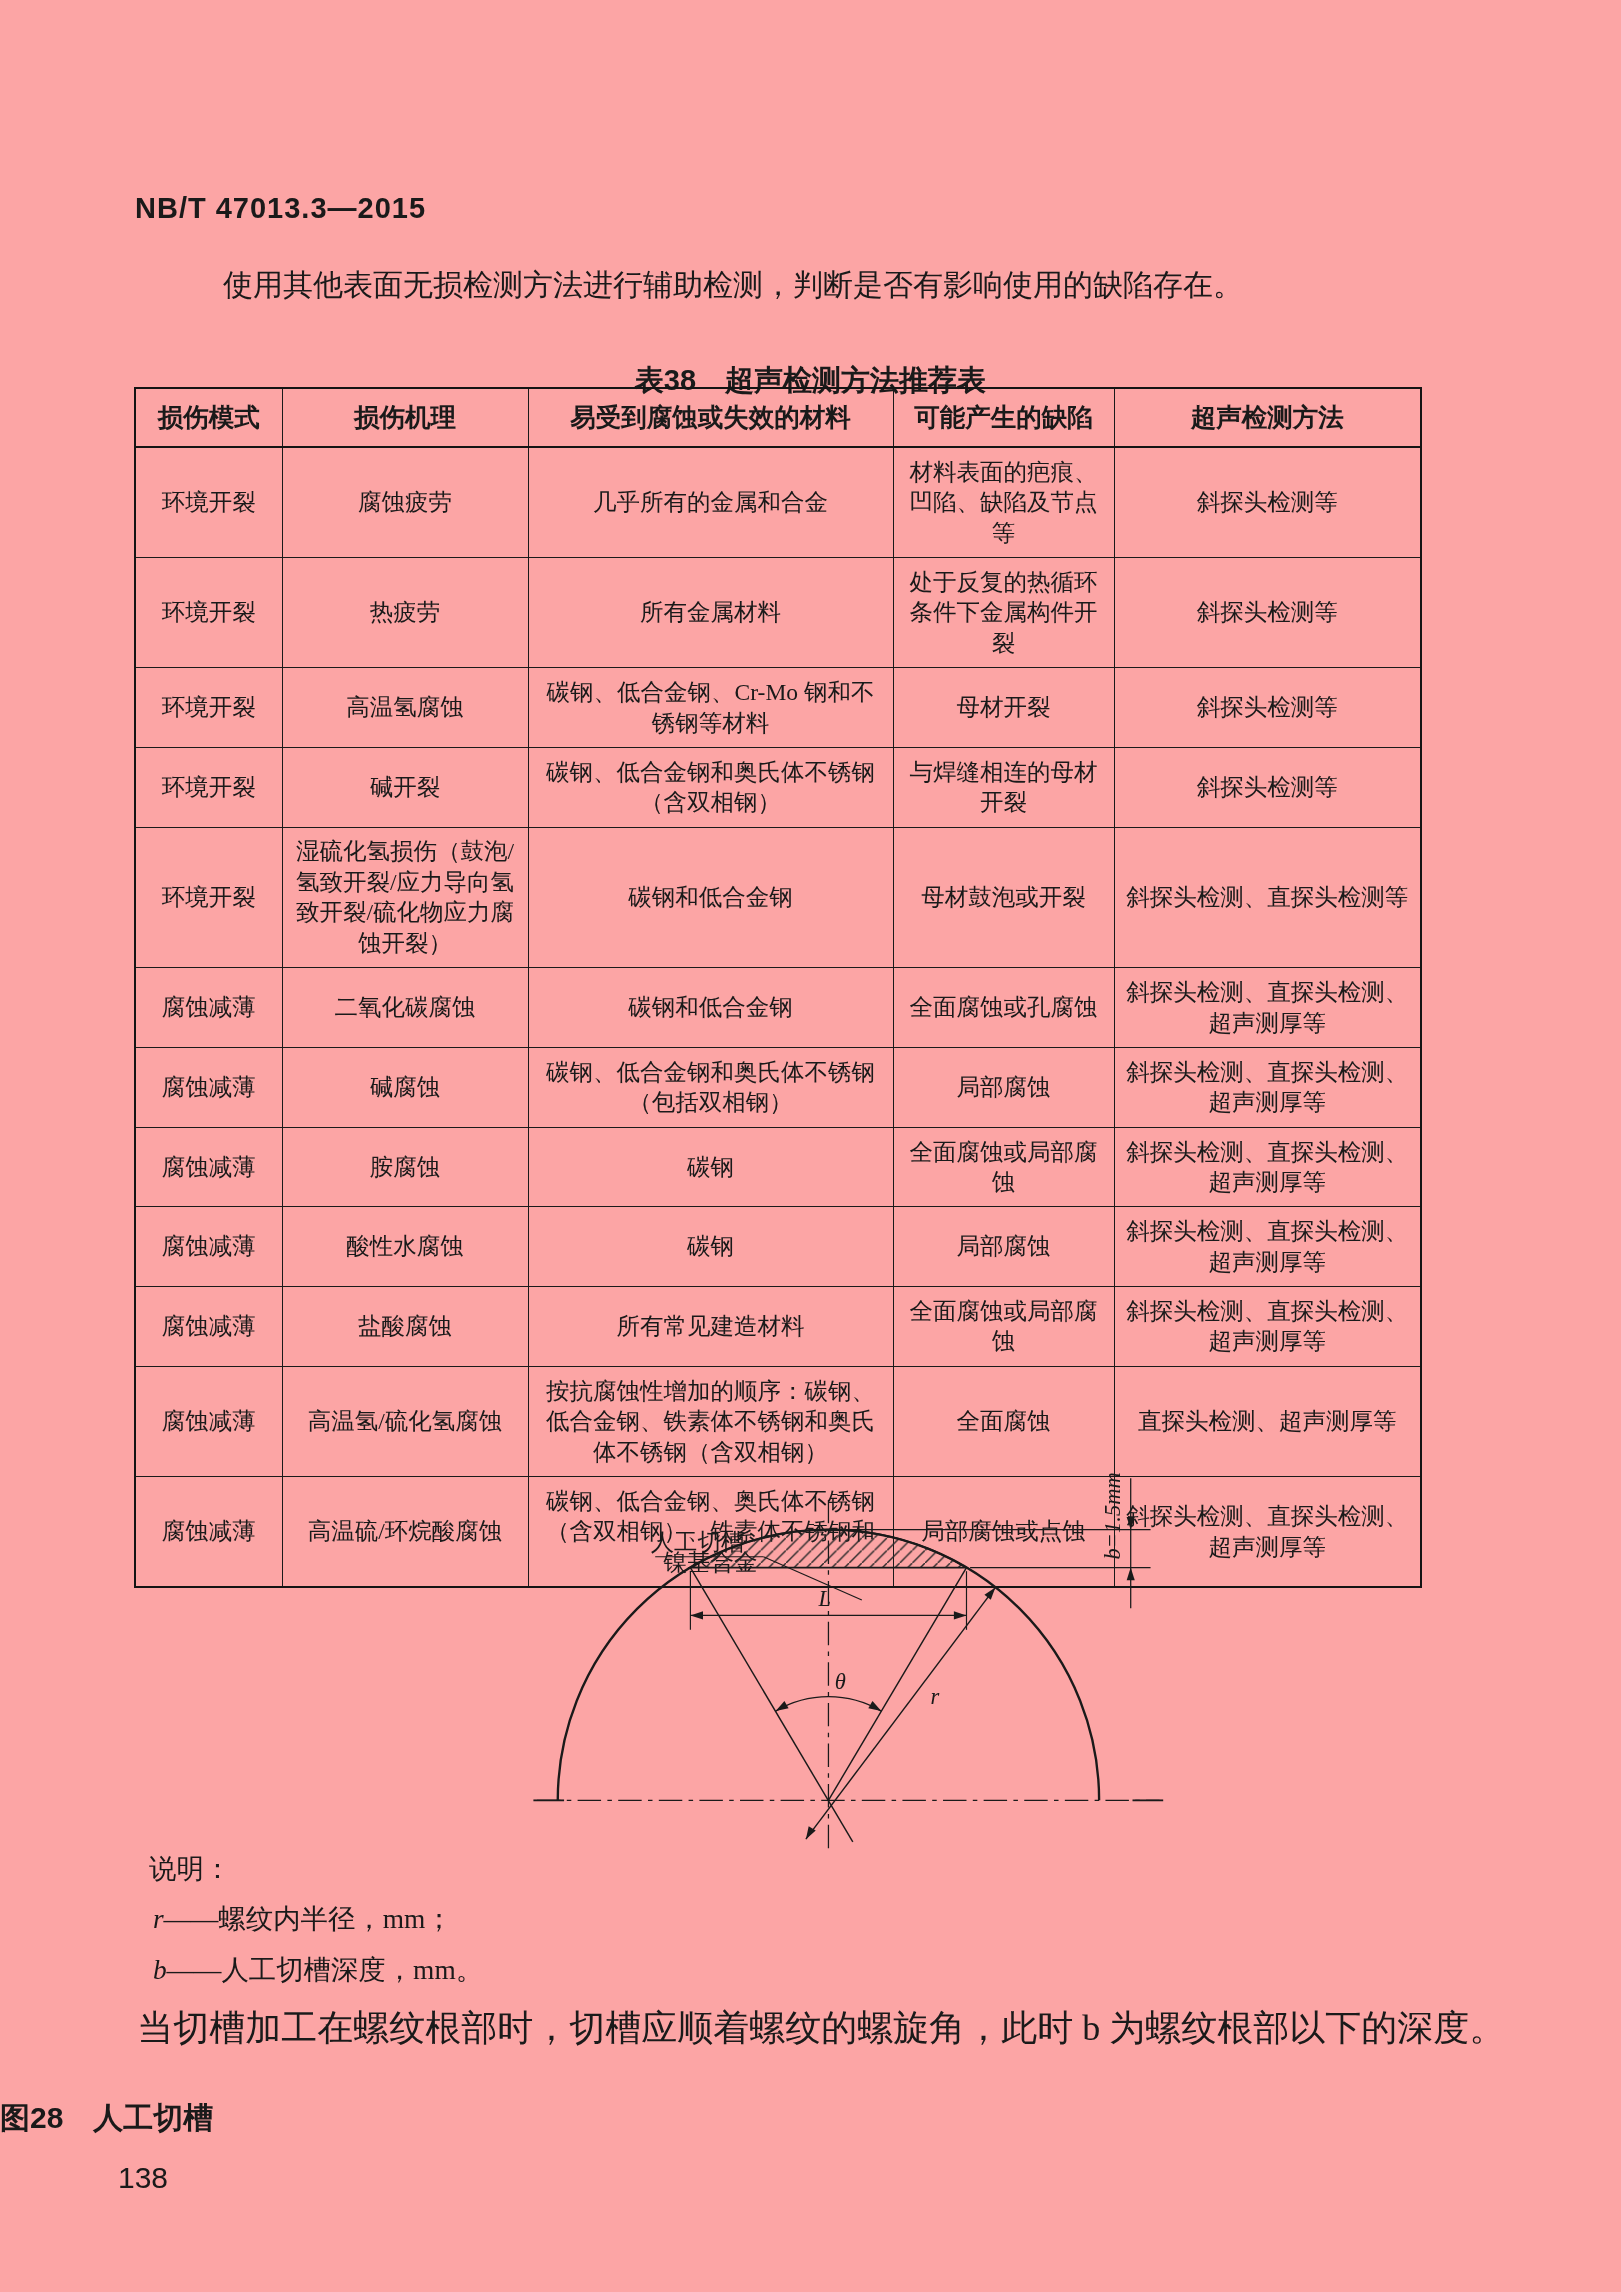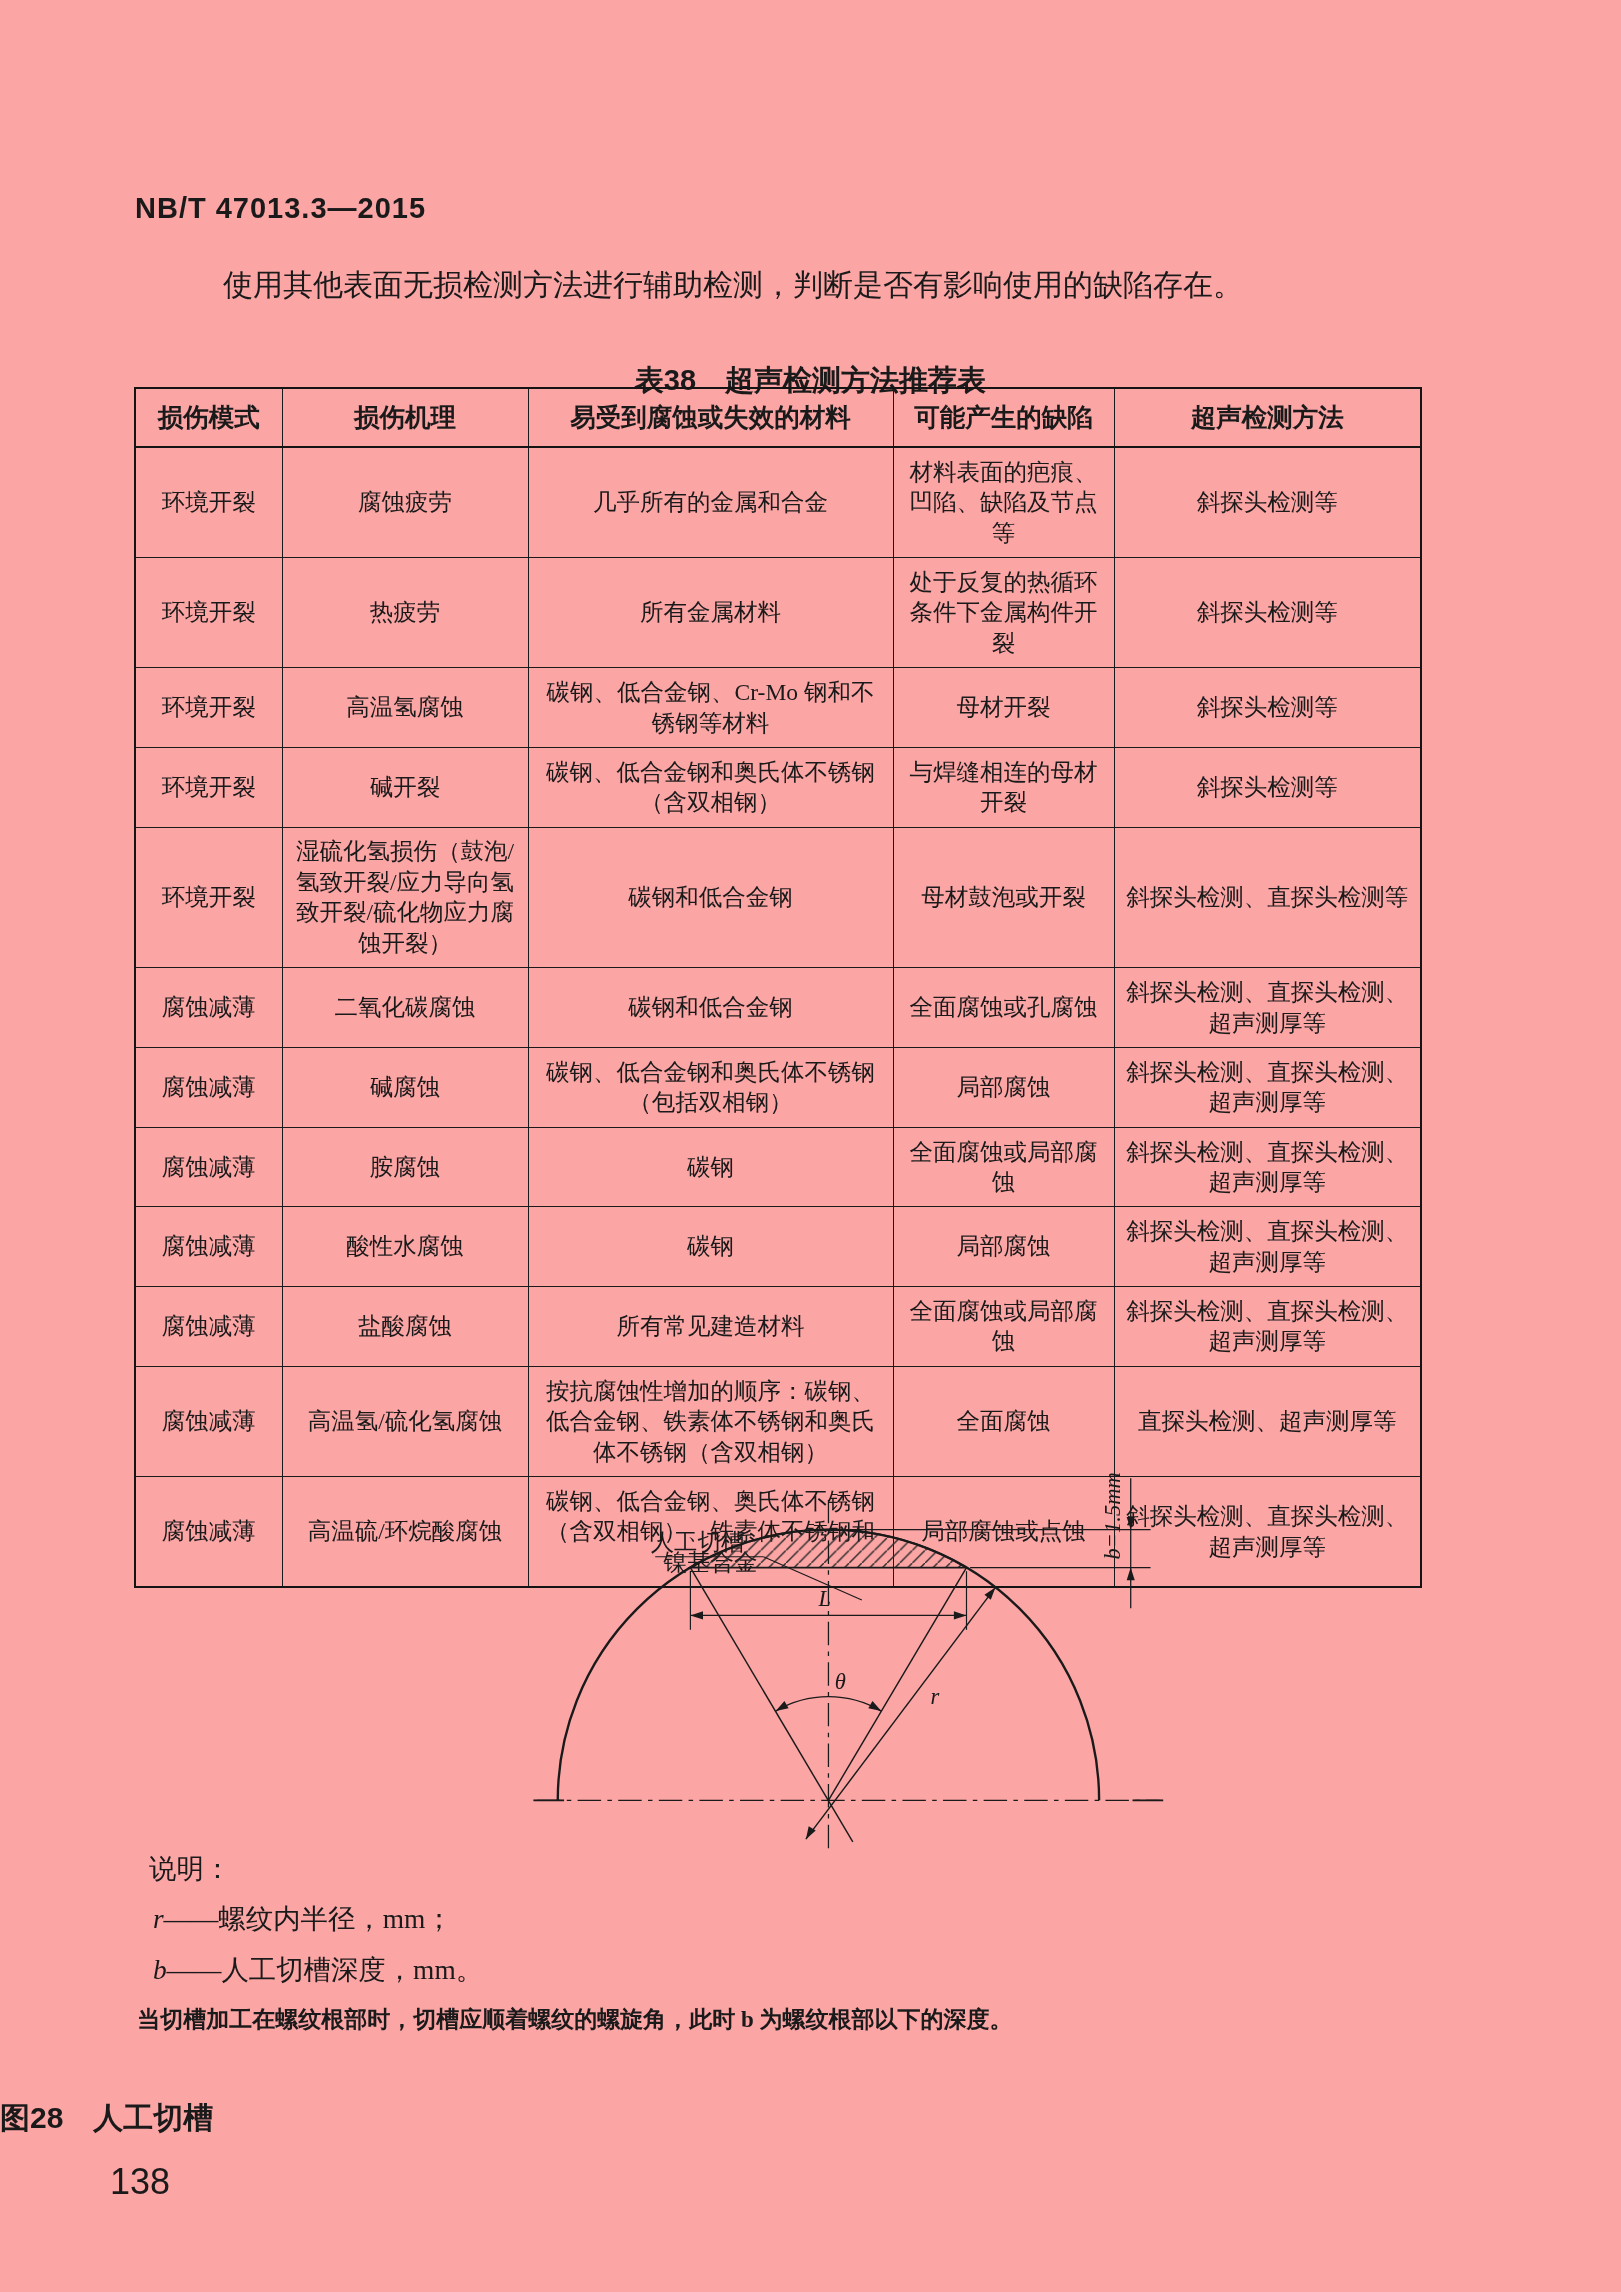--- a/index.html
+++ b/index.html
@@ -55,30 +55,30 @@
   }
   .fig-dim{font-style:italic;font-size:25px;fill:#1a1a1a;
     font-family:"Liberation Serif","DejaVu Serif",serif;}
   .notes{
     position:absolute;top:1851px;left:149px;width:1372px;
     font-size:27.4px;
   }
   .notes .notes-title{margin:0 0 13.7px 0;}
   .notes .def-line{margin:0 0 15.7px 3.9px;}
   .notes .sym{font-style:italic;font-family:"Liberation Serif","DejaVu Serif",serif;}
-  .notes .extra{margin:1px 0 0 -11.8px;font-size:23px;font-weight:bold;}
+  .notes .extra{margin:1px 0 0 -11.8px;font-size:36px;}
   .fig-caption{
     position:absolute;top:2098px;left:0;width:1299px;
     text-align:left;font-weight:bold;font-size:30px;
     font-family:"Liberation Sans","DejaVu Sans",sans-serif;
   }
   .page-number{
-    position:absolute;top:2161px;left:110px;
-    font-family:"Liberation Sans","DejaVu Sans",sans-serif;
-    font-size:36px;
+    position:absolute;top:2161px;left:118px;
+    font-family:"Liberation Sans","DejaVu Sans",sans-serif;
+    font-size:30px;
   }
 </style>
 </head>
 <body>
 
 <div class="page">
 
   <div class="doc-code">NB/T 47013.3—2015</div>
 
   <div class="intro">使用其他表面无损检测方法进行辅助检测，判断是否有影响使用的缺陷存在。</div>

